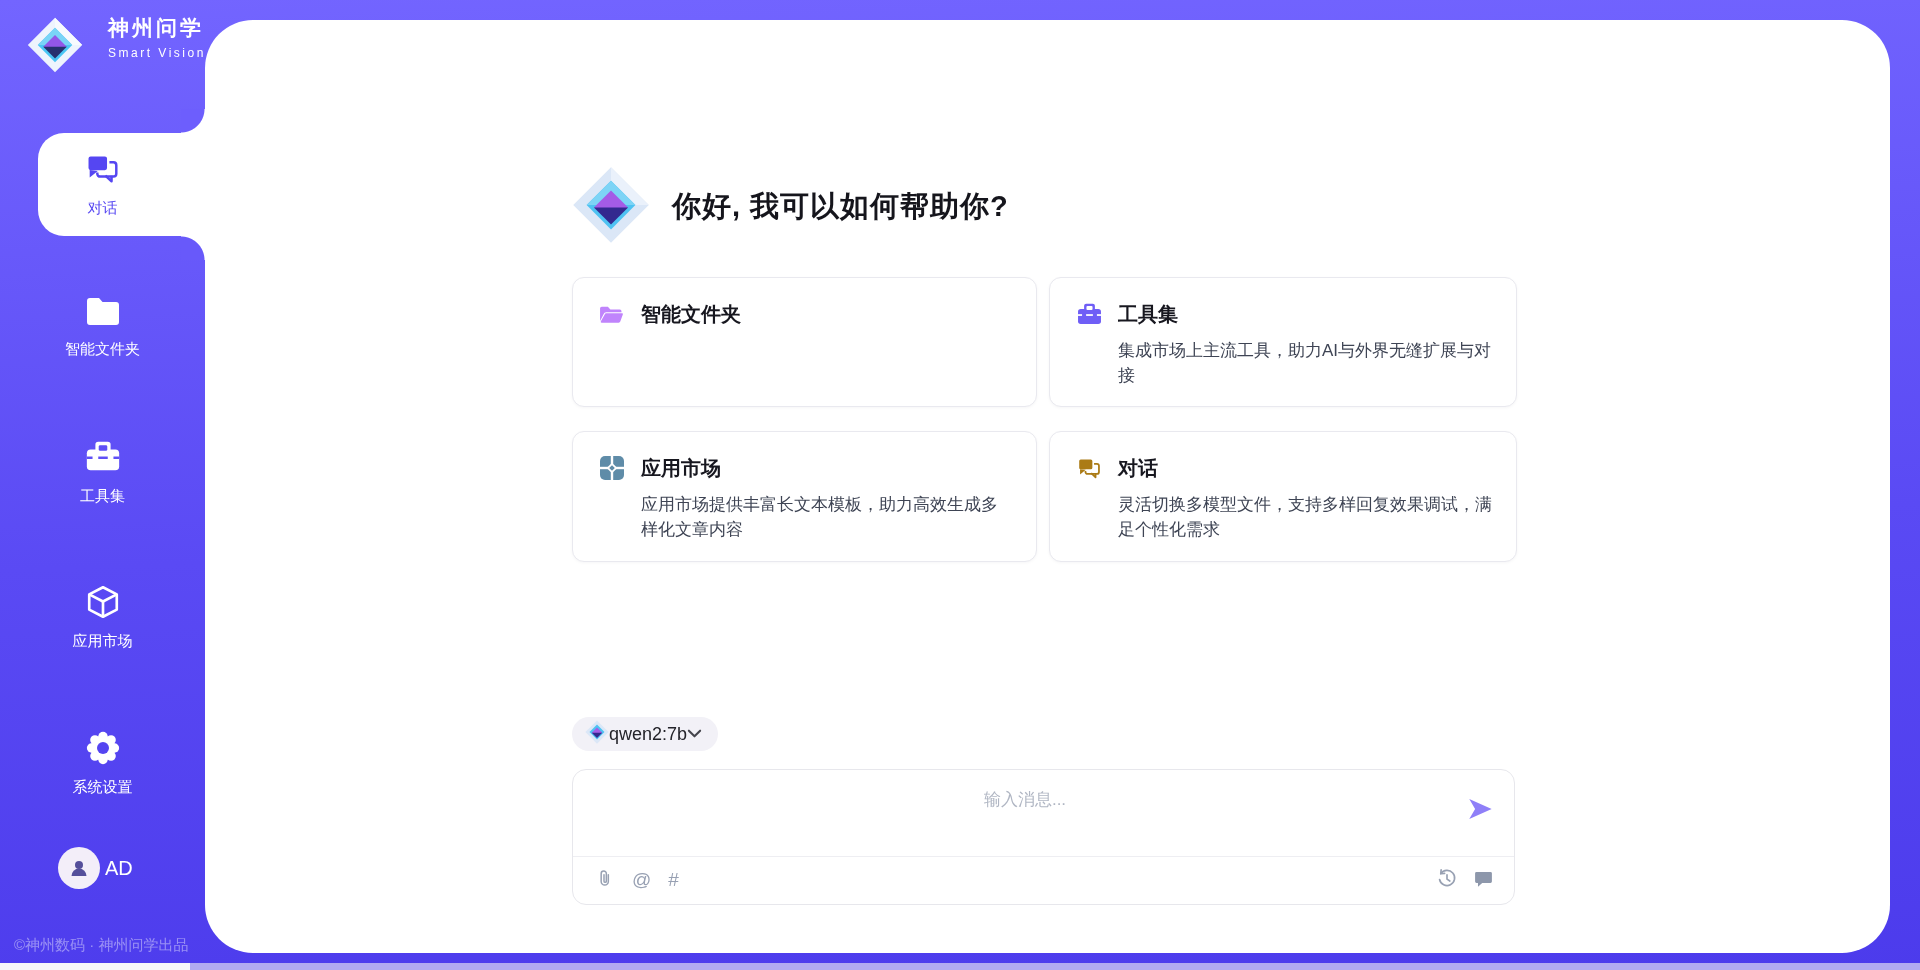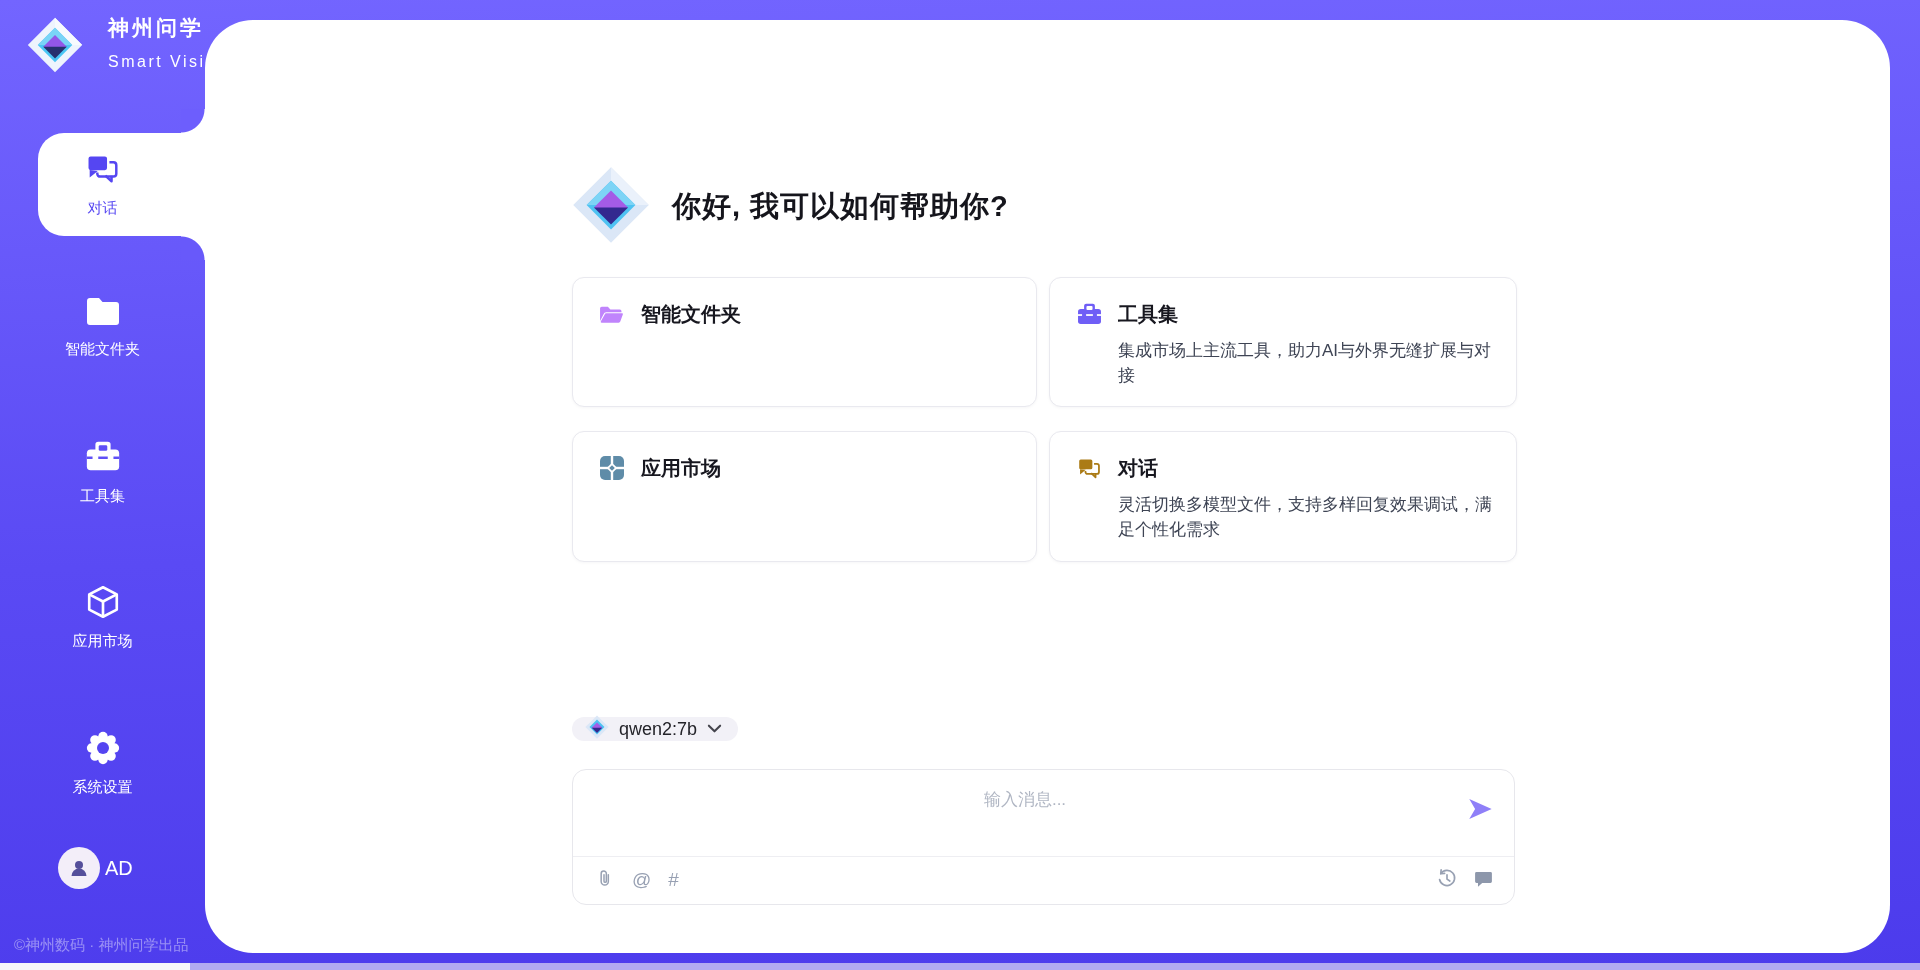--- a/index.html
+++ b/index.html
@@ -18,21 +18,21 @@
   }
 
   
   .scroll-strip{position:absolute;left:0;bottom:0;width:1920px;height:7px;background:#f6f6fa;}
   .scroll-thumb{position:absolute;left:190px;top:0;height:7px;width:1730px;background:#b2aaf1;}
 
   
   .brand{position:absolute;left:26px;top:16px;display:flex;align-items:flex-start;gap:24px;}
   .brand-text{display:flex;flex-direction:column;line-height:1.15;}
   .brand-title{color:#fff;font-size:21px;font-weight:bold;letter-spacing:3px;}
-  .brand-sub{color:#fff;font-size:16px;letter-spacing:2.5px;margin-top:13px;}
+  .brand-sub{color:#fff;font-size:12px;letter-spacing:2.5px;margin-top:7px;}
 
   
   .nav-active-bg{position:absolute;left:38px;top:133px;width:177px;height:103px;background:#fff;border-radius:26px 0 0 26px;}
   .fillet-top{position:absolute;left:181px;top:109px;width:24px;height:24px;
     background:radial-gradient(circle 24px at 0 0,#6d5efd 0 23px,#ffffff 24px);}
   .fillet-bottom{position:absolute;left:181px;top:236px;width:24px;height:24px;
     background:radial-gradient(circle 24px at 0 100%,#6859fa 0 23px,#ffffff 24px);}
 
   
   .nav-item{position:absolute;left:0;width:205px;text-align:center;color:#ffffff;cursor:pointer;}
@@ -57,22 +57,22 @@
   
   .cards{position:absolute;left:572px;top:277px;display:grid;grid-template-columns:465px 468px;gap:24px 12px;}
   .card{box-sizing:border-box;background:#fff;border:1px solid #e9e9ef;border-radius:12px;
     padding:21px 24px 18px 24px;min-height:126px;box-shadow:0 1px 3px rgba(20,20,60,0.04);cursor:pointer;}
   .card-head{display:flex;align-items:center;gap:14px;}
   .card-icon{width:30px;height:30px;display:flex;align-items:center;justify-content:center;}
   .card-title{font-size:20px;font-weight:bold;color:#17171f;}
   .card-desc{margin:9px 0 0 44px;font-size:17px;line-height:1.48;color:#3e4454;}
 
   
-  .model-pill{position:absolute;left:572px;top:717px;height:24px;border-radius:21px;background:#f2f1f7;
-    display:inline-flex;align-items:center;gap:10px;padding:0 16px 0 13px;cursor:pointer;}
+  .model-pill{position:absolute;left:572px;top:717px;height:34px;border-radius:21px;background:#f2f1f7;
+    display:inline-flex;align-items:center;gap:0;padding:0 16px 0 13px;cursor:pointer;}
   .model-name{font-size:18px;color:#232329;}
 
   
   .composer{position:absolute;left:572px;top:769px;width:943px;height:136px;box-sizing:border-box;
     background:#fff;border:1px solid #e7e7ec;border-radius:14px;}
   .composer textarea{position:absolute;left:0;top:0;width:860px;height:70px;border:none;outline:none;resize:none;
     background:transparent;padding:18px 0 0 22px;font-size:17px;color:#333;font-family:"Liberation Sans","DejaVu Sans",sans-serif;text-align:center;}
   .composer textarea::placeholder{color:#b0b6c3;}
   .send-btn{position:absolute;right:20px;top:25px;width:28px;height:28px;cursor:pointer;}
   .composer-divider{position:absolute;left:0;right:0;top:86px;border-top:1px solid #eeeef2;}
@@ -250,20 +250,21 @@
               <rect x="11.8" y="0" width="2.4" height="26" fill="black"></rect>
               <rect x="0" y="11.8" width="26" height="2.4" fill="black"></rect>
               <rect x="9.2" y="9.2" width="7.6" height="7.6" fill="black" transform="rotate(45 13 13)"></rect>
             </mask>
             <rect width="26" height="26" fill="#5f8ca8" mask="url(#gridm)"></rect>
             <rect x="11" y="11" width="4" height="4" fill="#5f8ca8" transform="rotate(45 13 13)"></rect>
           </svg>
         </span>
         <span class="card-title">应用市场</span>
       </div>
+      <div class="card-desc">应用市场提供丰富长文本模板，助力高效生成多样化文章内容</div>
     </div>
 
     <div class="card">
       <div class="card-head">
         <span class="card-icon">
           <svg width="27" height="27" viewBox="0 0 40 40">
             <rect x="14" y="13" width="20" height="15" rx="3" fill="none" stroke="#ab7b16" stroke-width="2.6"></rect>
             <path d="M29 27 v6 l-6.5 -6" fill="none" stroke="#ab7b16" stroke-width="2.6" stroke-linejoin="round"></path>
             <rect x="3.5" y="5.5" width="22" height="17" rx="3.5" fill="#ab7b16" stroke="#ffffff" stroke-width="2.5"></rect>
             <path d="M6 21 v8 l8.5 -7 Z" fill="#ab7b16"></path>

